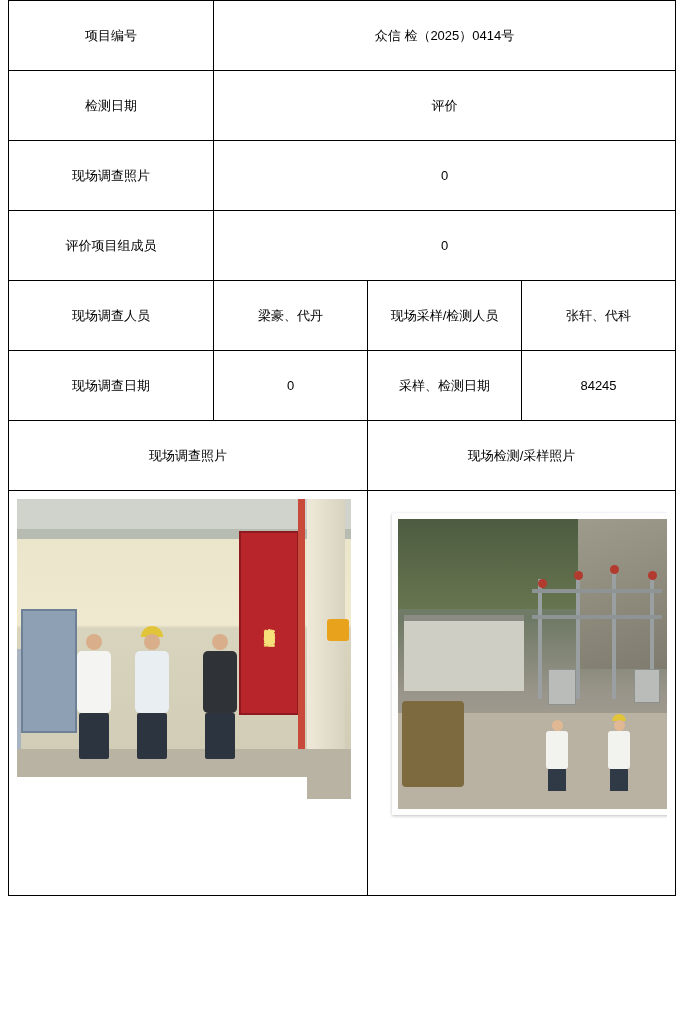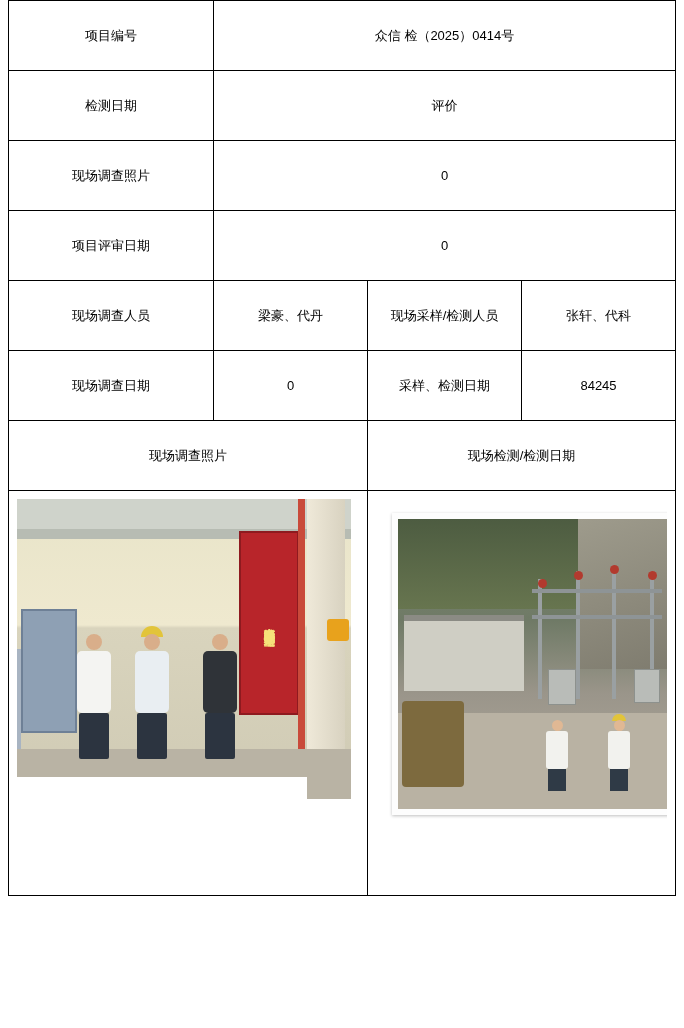--- a/index.html
+++ b/index.html
@@ -212,38 +212,38 @@
       </tr>
       <tr>
         <td class="label">检测日期</td>
         <td class="value" colspan="3">评价</td>
       </tr>
       <tr>
         <td class="label">现场调查照片</td>
         <td class="value" colspan="3">0</td>
       </tr>
       <tr>
-        <td class="label">项目评审日期</td>
+        <td class="label">评价项目组成员</td>
         <td class="value" colspan="3">0</td>
       </tr>
       <tr>
         <td class="label">现场调查人员</td>
         <td class="value">梁豪、代丹</td>
         <td class="sublabel">现场采样/检测人员</td>
         <td class="value">张轩、代科</td>
       </tr>
       <tr>
         <td class="label">现场调查日期</td>
         <td class="value">0</td>
         <td class="sublabel">采样、检测日期</td>
         <td class="value">84245</td>
       </tr>
       <tr>
         <td class="photo-head" colspan="2">现场调查照片</td>
-        <td class="photo-head" colspan="2">现场检测/检测日期</td>
+        <td class="photo-head" colspan="2">现场检测/采样照片</td>
       </tr>
       <tr>
         <td class="photocell" colspan="2">
           <div class="photo-wrap">
             <div class="ph-left">
               <div class="wall"></div>
               <div class="wall-stripe"></div>
               <div class="wall-stripe2"></div>
               <div class="door"></div>
               <div class="panel"></div>

